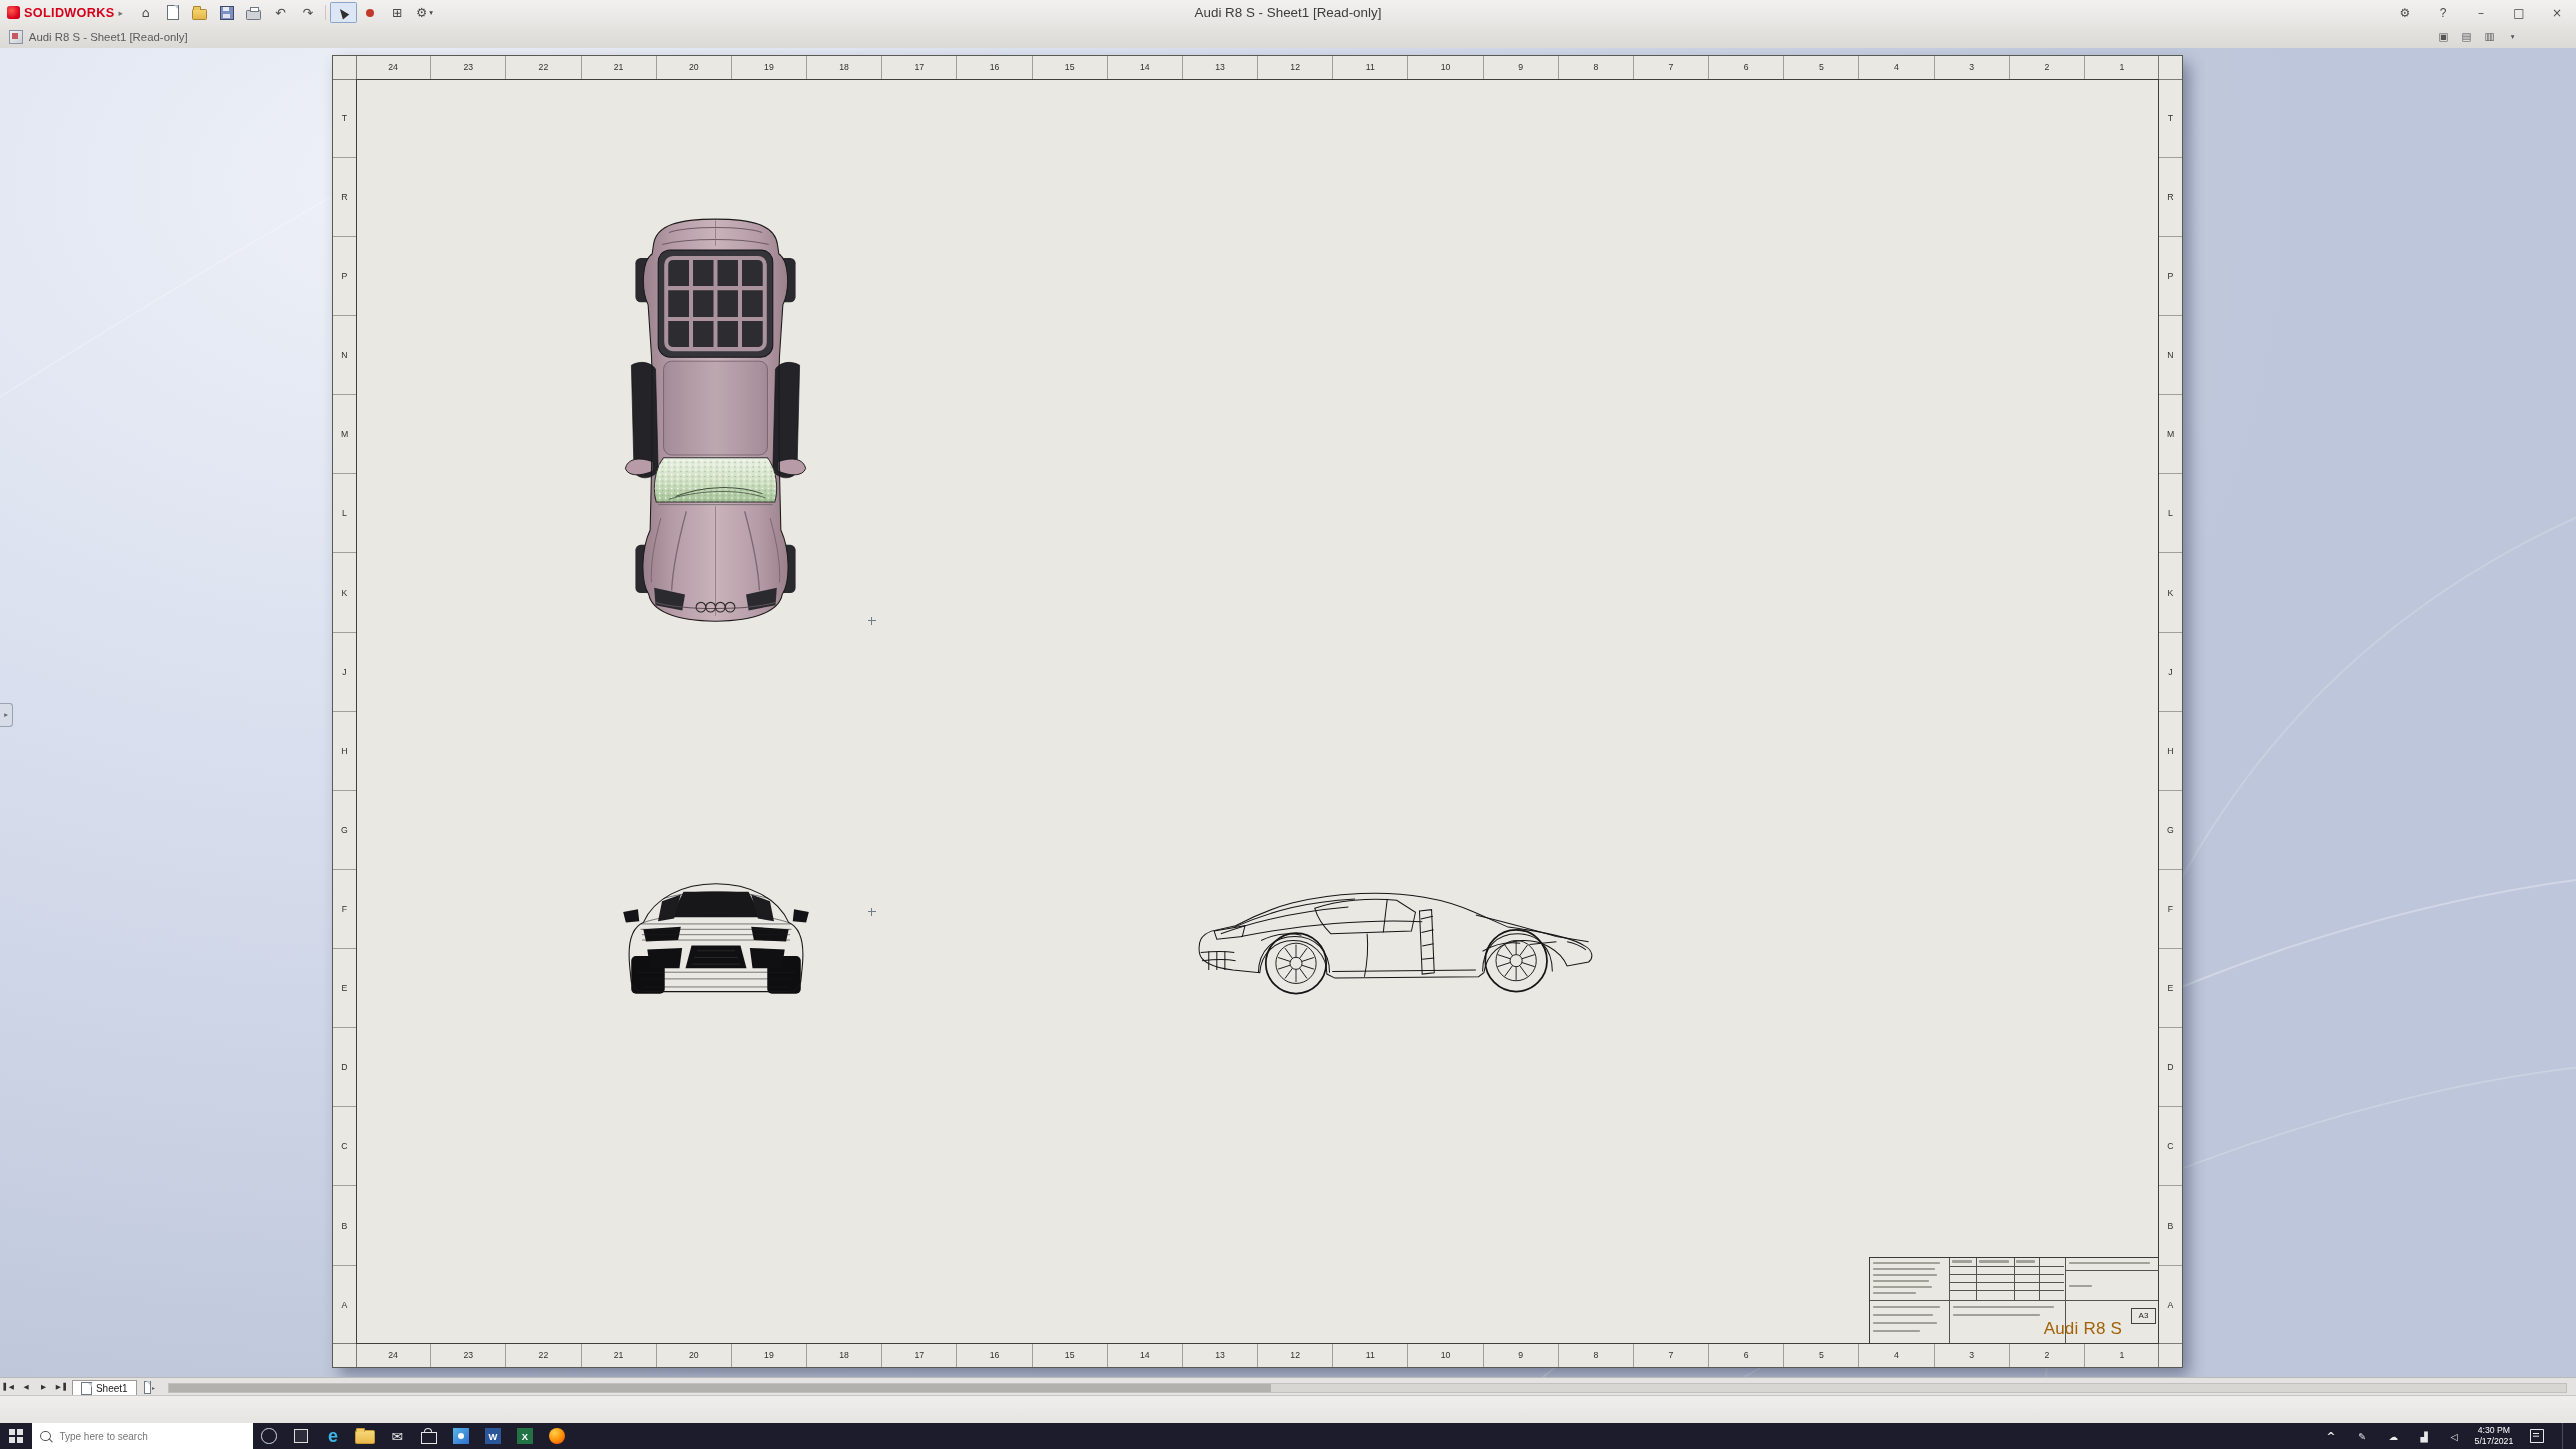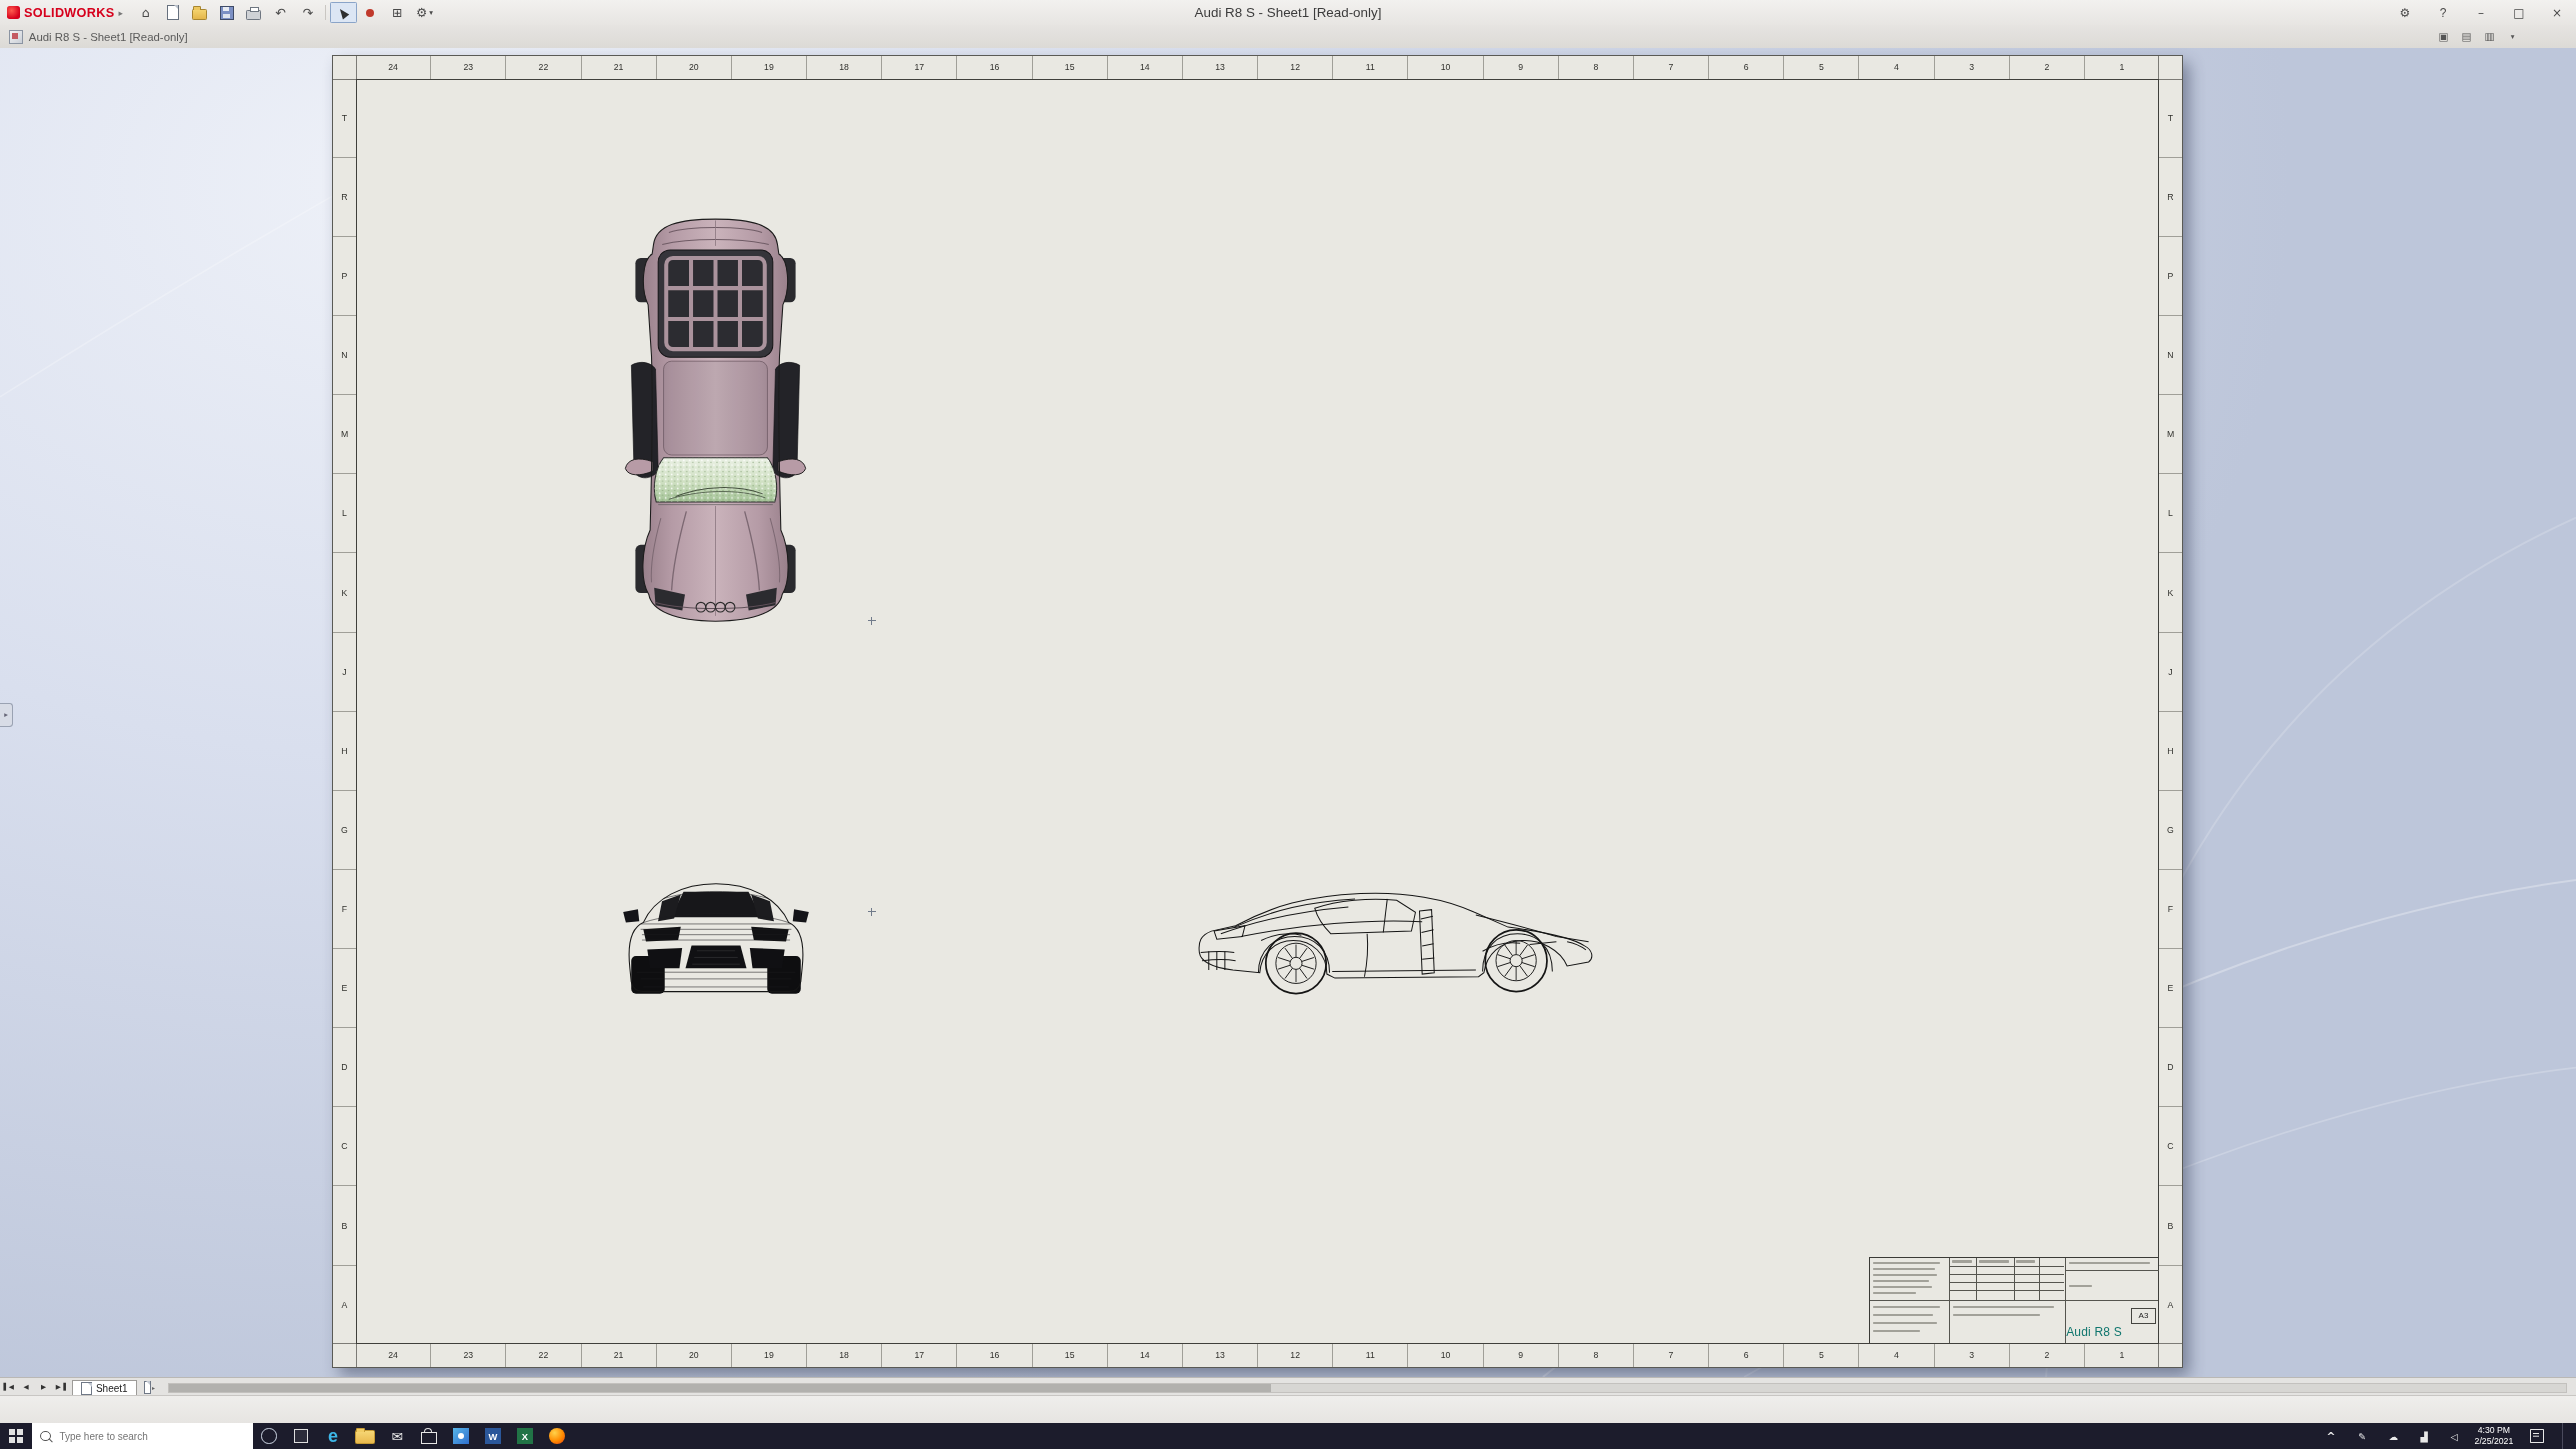--- a/index.html
+++ b/index.html
@@ -89,21 +89,21 @@
   .mark::before{content:"";position:absolute;left:0;top:3.4px;width:8px;height:0.7px;background:#707a8a;}
   .mark::after{content:"";position:absolute;left:3.4px;top:0;width:0.7px;height:8px;background:#707a8a;}
   .m1{left:511px;top:537px;} .m2{left:511px;top:828px;}
 
   
   .titleblock{position:absolute;right:0;bottom:0;width:288px;height:85px;
     border-left:1px solid #3a3a36;border-top:1px solid #3a3a36;background:#e9e8e2;}
   .vln,.hln{position:absolute;background:#55554f;}
   .vln{width:0.7px;} .hln{height:0.7px;}
   .bar{position:absolute;height:2.7px;background:#a2a199;border-radius:0.7px;}
-  .tb-part{position:absolute;right:36px;bottom:4px;font-size:12px;color:#0f766e;letter-spacing:0.2px;}
+  .tb-part{position:absolute;right:36px;bottom:4px;font-size:17px;color:#a16207;letter-spacing:0.2px;}
   .tb-size{position:absolute;right:2px;bottom:19px;width:23px;height:13.4px;border:0.7px solid #44443f;
     display:flex;align-items:center;justify-content:center;font-size:8px;color:#222;}
 
   
   #tabbar{position:absolute;left:0;top:1377px;width:2576px;height:19px;background:#e4e3e1;
     border-top:0.7px solid #bab8b5;display:flex;align-items:center;}
   .navbtn{width:17.4px;height:14.8px;background:transparent;border:none;font-size:6.7px;color:#333;
     display:flex;align-items:center;justify-content:center;cursor:default;}
   .sheettab{display:flex;align-items:center;gap:4px;height:16px;margin:1.3px 1.3px 0 2.7px;padding:0 8px;
     background:#fff;border:0.7px solid #9d9b98;border-bottom:none;font-size:10px;color:#222;}
@@ -602,21 +602,21 @@
         <span class="ffox"></span>
       </button>
     <div class="tray">
       <button class="trayico glyph" style="font-size:10.7px;font-weight:bold">^</button>
       <button class="trayico glyph">✎</button>
       <button class="trayico glyph">☁</button>
       <button class="trayico glyph">▟</button>
       <button class="trayico glyph">◁</button>
       <div class="clock">
         <span>4:30 PM</span>
-        <span>2/25/2021</span>
+        <span>5/17/2021</span>
       </div>
       <button class="tk" style="width:27px">
           <span class="ac"></span>
         </button>
       <div class="showdesk"></div>
     </div>
   </footer>
 </div>
 
 

